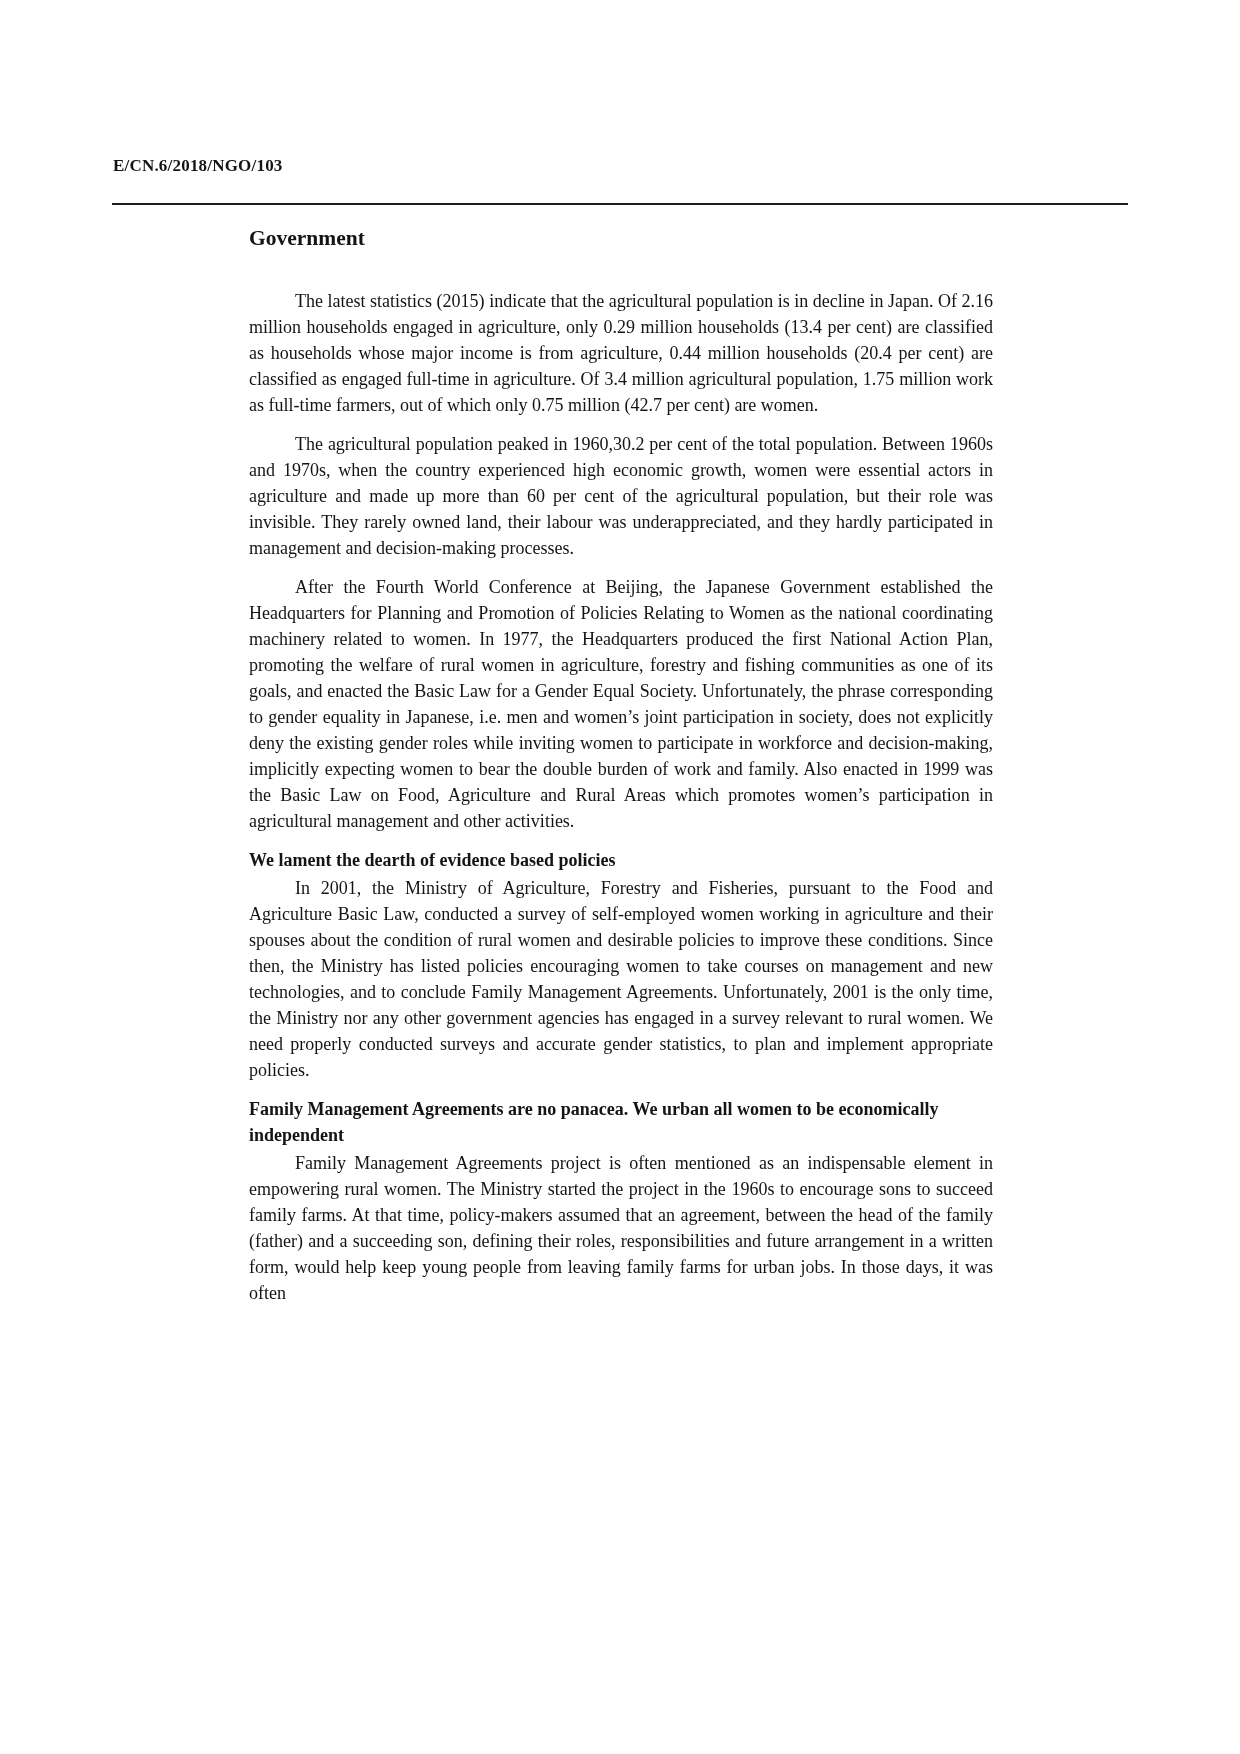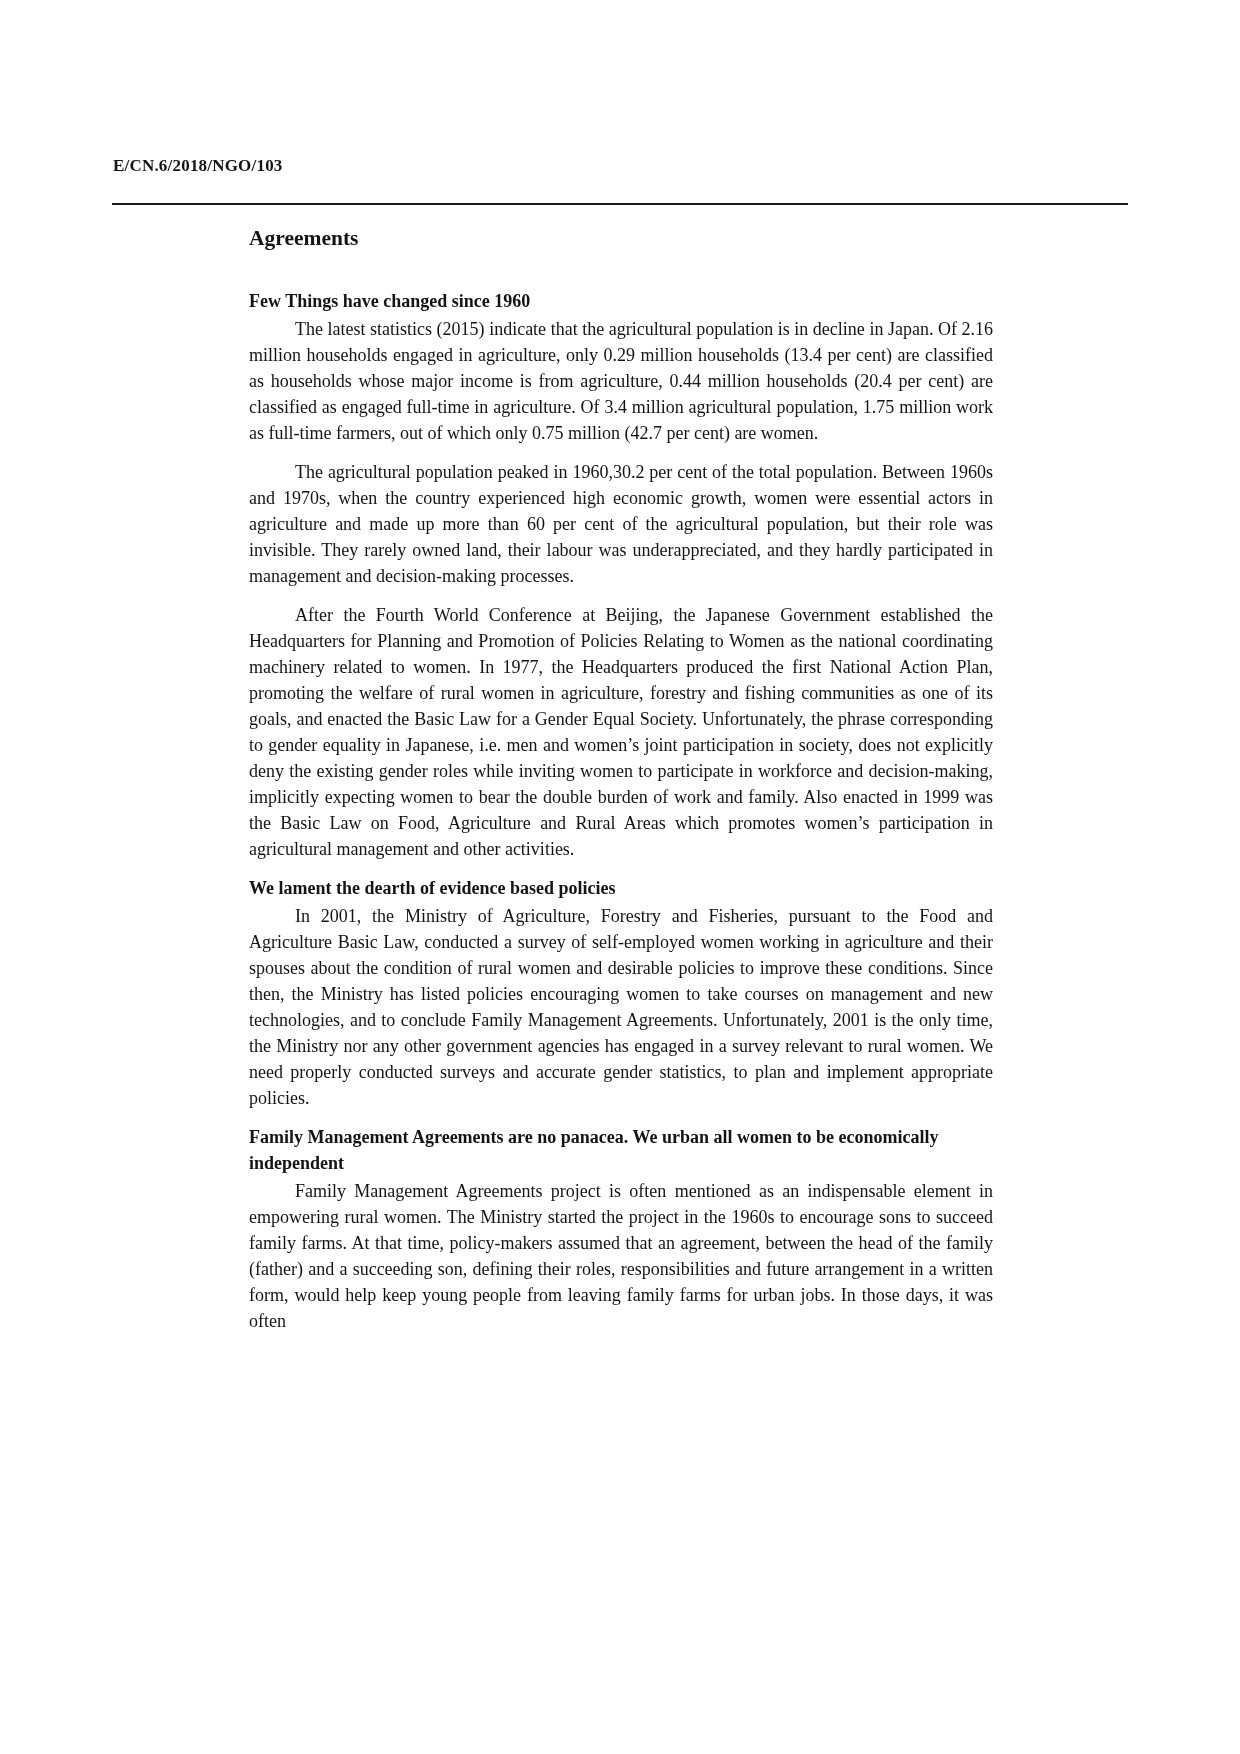--- a/index.html
+++ b/index.html
@@ -78,23 +78,22 @@
 <body>
 
 <div class="page">
 
   <div class="doc-symbol">E/CN.6/2018/NGO/103</div>
 
   <div class="header-rule"></div>
 
   <div class="body-col">
 
-    <h1>Agreements</h1>
+    <h1>Government</h1>
 
-    <h2>Few Things have changed since 1960</h2>
     <p>The latest statistics (2015) indicate that the agricultural population is in decline in Japan. Of 2.16 million households engaged in agriculture, only 0.29 million households (13.4 per cent) are classified as households whose major income is from agriculture, 0.44 million households (20.4 per cent) are classified as engaged full-time in agriculture. Of 3.4 million agricultural population, 1.75 million work as full-time farmers, out of which only 0.75 million (42.7 per cent) are women.</p>
     <p>The agricultural population peaked in 1960,30.2 per cent of the total population. Between 1960s and 1970s, when the country experienced high economic growth, women were essential actors in agriculture and made up more than 60 per cent of the agricultural population, but their role was invisible. They rarely owned land, their labour was underappreciated, and they hardly participated in management and decision-making processes.</p>
 
     <p>After the Fourth World Conference at Beijing, the Japanese Government established the Headquarters for Planning and Promotion of Policies Relating to Women as the national coordinating machinery related to women. In 1977, the Headquarters produced the first National Action Plan, promoting the welfare of rural women in agriculture, forestry and fishing communities as one of its goals, and enacted the Basic Law for a Gender Equal Society. Unfortunately, the phrase corresponding to gender equality in Japanese, i.e. men and women’s joint participation in society, does not explicitly deny the existing gender roles while inviting women to participate in workforce and decision-making, implicitly expecting women to bear the double burden of work and family. Also enacted in 1999 was the Basic Law on Food, Agriculture and Rural Areas which promotes women’s participation in agricultural management and other activities.</p>
 
     <h2>We lament the dearth of evidence based policies</h2>
     <p>In 2001, the Ministry of Agriculture, Forestry and Fisheries, pursuant to the Food and Agriculture Basic Law, conducted a survey of self-employed women working in agriculture and their spouses about the condition of rural women and desirable policies to improve these conditions. Since then, the Ministry has listed policies encouraging women to take courses on management and new technologies, and to conclude Family Management Agreements. Unfortunately, 2001 is the only time, the Ministry nor any other government agencies has engaged in a survey relevant to rural women. We need properly conducted surveys and accurate gender statistics, to plan and implement appropriate policies.</p>
 
     <h2>Family Management Agreements are no panacea. We urban all women to be economically independent</h2>
     <p>Family Management Agreements project is often mentioned as an indispensable element in empowering rural women. The Ministry started the project in the 1960s to encourage sons to succeed family farms. At that time, policy-makers assumed that an agreement, between the head of the family (father) and a succeeding son, defining their roles, responsibilities and future arrangement in a written form, would help keep young people from leaving family farms for urban jobs. In those days, it was often</p>

